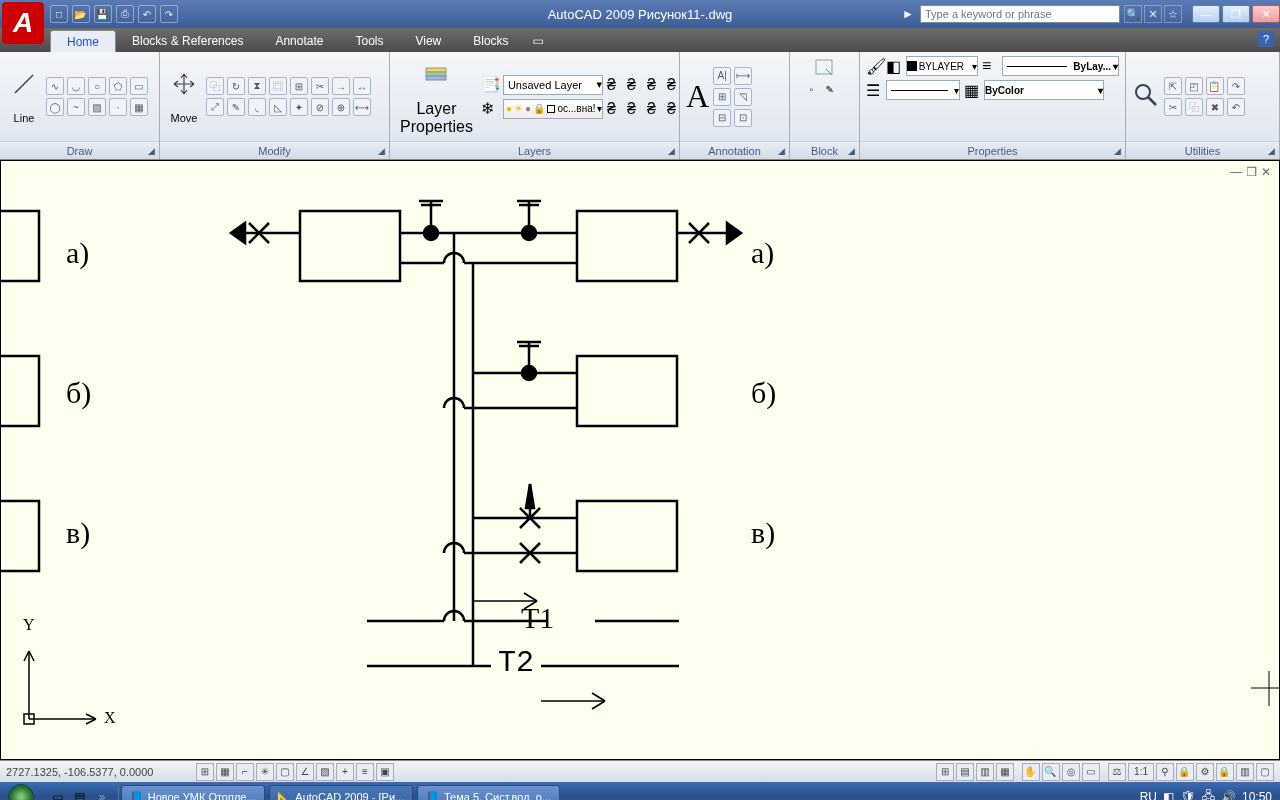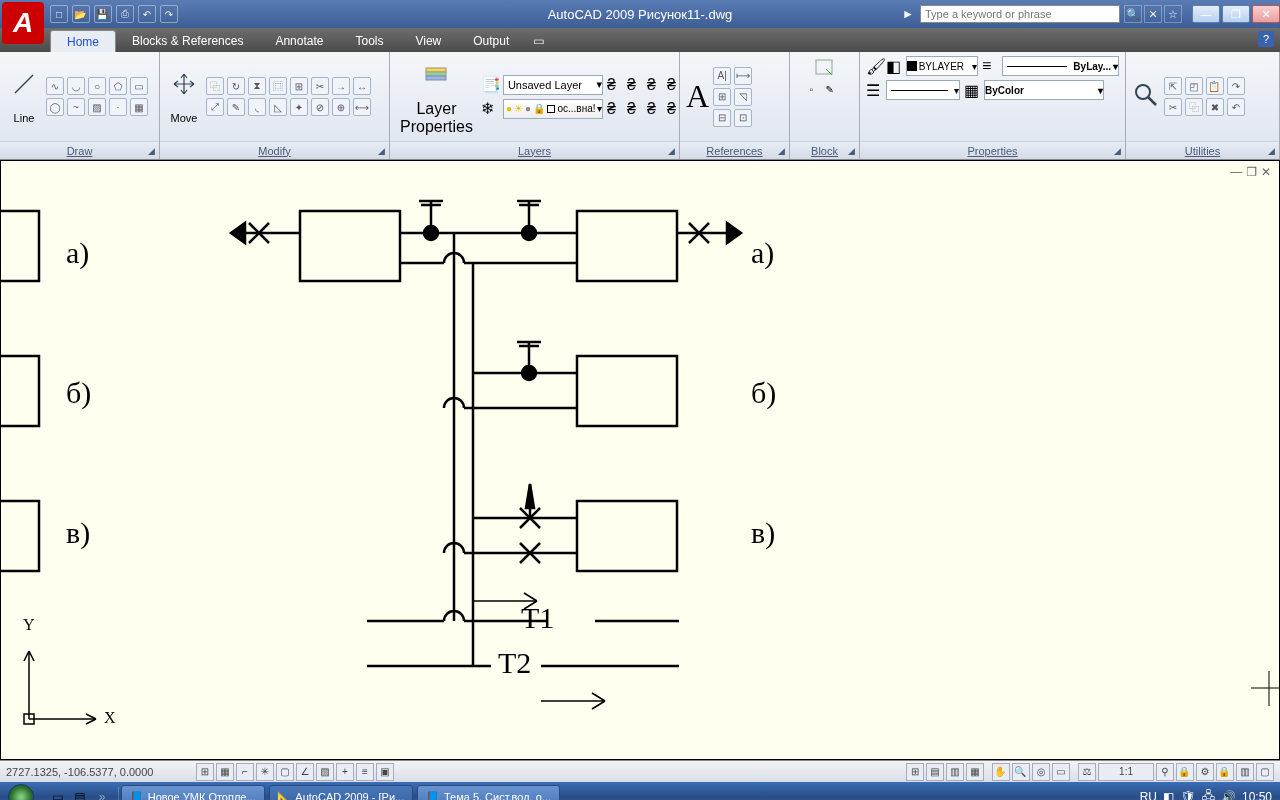--- a/index.html
+++ b/index.html
@@ -22,21 +22,21 @@
 
 .tabbar { height: 24px; background: linear-gradient(#6d6d6d,#4b4b4b); display: flex; padding-left: 50px; align-items:flex-end; position:relative;}
 .tab { padding: 4px 16px; color: #fff; font-size: 12px; cursor: pointer; height: 22px; display:flex;align-items:center;}
 .tab.active { background: #e8edf4; color: #1d4ed8; border: 1px solid #888; border-bottom: none; border-radius: 3px 3px 0 0; }
 .help-icon { position:absolute; right:6px; top:3px; width:16px;height:16px;background:#3a63ae;color:#fff;border-radius:2px;display:flex;align-items:center;justify-content:center;font-size:11px;}
 
 
 .ribbon { height: 108px; background: linear-gradient(#f4f6f9,#dde4ef); display: flex; border-bottom: 1px solid #888; }
 .panel { border-right: 1px solid #aab; display: flex; flex-direction: column; }
 .panel-body { flex: 1; display: flex; align-items: center; padding: 4px 6px; gap: 4px;}
-.panel-title { height: 18px; font-size: 11px; color: #4a5a7a; text-align: center; background: linear-gradient(#e8edf4,#d3dbe8); border-top: 1px solid #cbd5e6; display:flex;align-items:center;justify-content:center;position:relative;text-decoration:underline;}
+.panel-title { height: 18px; font-size: 11px; color: #4a5a7a; text-align: center; background: linear-gradient(#e8edf4,#d3dbe8); border-top: 1px solid #cbd5e6; display:flex;align-items:center;justify-content:center;position:relative;}
 .panel-title .arrow { position:absolute;right:4px;font-size:9px;}
 .big-btn { display:flex;flex-direction:column;align-items:center;font-size:11px;gap:14px;padding:2px 4px;}
 .big-btn .ico { width:28px;height:28px;display:flex;align-items:center;justify-content:center;}
 .ico-grid { display:grid; gap:3px;}
 .ico-grid span{width:18px;height:18px;border:1px solid #a4b4cc;border-radius:2px;background:#f0f3f8;display:flex;align-items:center;justify-content:center;font-size:10px;color:#556;}
 .layer-combo { width:100px;height:20px;border:1px solid #9ab;background:#fff;font-size:11px;padding-left:4px;display:flex;align-items:center;justify-content:space-between;}
 .layer-combo2 { width:100px;height:20px;border:1px solid #9ab;background:linear-gradient(#fff,#eee);font-size:10px;display:flex;align-items:center;padding-left:2px;gap:2px;}
 .A-letter{font-size:32px;font-family:'Times New Roman';}
 .prop-combo{width:74px;height:20px;border:1px solid #9ab;background:#fff;font-size:10px;display:flex;align-items:center;padding-left:0;gap:2px;}
 .wide-combo{width:120px;font-weight:bold;}
@@ -96,21 +96,21 @@
     </div>
   </div>
 </div>
 
 <div class="tabbar">
   <div class="tab active">Home</div>
   <div class="tab">Blocks &amp; References</div>
   <div class="tab">Annotate</div>
   <div class="tab">Tools</div>
   <div class="tab">View</div>
-  <div class="tab">Output</div>
+  <div class="tab">Blocks</div>
   <div class="tab" style="padding:4px 8px;">▭</div>
   <div class="help-icon">?</div>
 </div>
 
 <div class="ribbon">
 
   <div class="panel" style="width:160px;">
     <div class="panel-body">
       <div class="big-btn">
         <div class="ico">
@@ -228,21 +228,21 @@
       <div class="ico-grid" style="grid-template-columns:repeat(2,18px);">
         <span>A|</span>
         <span>⟼</span>
         <span>⊞</span>
         <span>◹</span>
         <span>⊟</span>
         <span>⊡</span>
       </div>
     </div>
     <div class="panel-title">
-        <span>References</span>
+        <span>Annotation</span>
         <span class="arrow">◢</span>
       </div>
   </div>
 
   <div class="panel" style="width:70px;">
     <div class="panel-body" style="flex-direction:column;gap:2px;">
       <div><svg width="26" height="22">
             <rect x="4" y="4" width="16" height="14" stroke="#8a8" fill="none"></rect>
             <path d="M14 13 L20 19" stroke="#5a5"></path>
           </svg></div>
@@ -324,21 +324,21 @@
     <span>✕</span>
   </div>
 
   <div class="draw-label" style="top:75px;left:65px;">а)</div>
   <div class="draw-label" style="top:75px;left:750px;">а)</div>
   <div class="draw-label" style="top:215px;left:65px;">б)</div>
   <div class="draw-label" style="top:215px;left:750px;">б)</div>
   <div class="draw-label" style="top:355px;left:65px;">в)</div>
   <div class="draw-label" style="top:355px;left:750px;">в)</div>
   <div class="draw-label" style="top:440px;left:520px;">Т1</div>
-  <div class="draw-label" style="top:485px;left:497px;">Т2</div>
+  <div class="draw-label" style="top:485px;left:497px;font-family:Liberation Mono, monospace;">Т2</div>
   <div class="draw-label" style="top:548px;left:103px;font-size:16px;">X</div>
   <div class="draw-label" style="top:455px;left:22px;font-size:16px;">Y</div>
 
   <svg class="canvas-svg" width="1280" height="600">
     <g stroke="#000" stroke-width="2.5" fill="none">
 
     <path d="M0 50 L38 50 L38 120 L0 120"></path>
 
     <rect x="299" y="50" width="100" height="70"></rect>
 
@@ -442,21 +442,21 @@
     <span>▤</span>
     <span>▥</span>
     <span>▦</span>
     <span style="width:4px;border:none;background:none;"></span>
     <span>✋</span>
     <span>🔍</span>
     <span>◎</span>
     <span>▭</span>
     <span style="width:4px;border:none;background:none;"></span>
     <span>⚖</span>
-    <span style="width:auto;padding:0 20px;font-size:10px;">1:1</span>
+    <span style="width:auto;padding:0 5px;font-size:10px;">1:1</span>
     <span>⚲</span>
     <span>🔒</span>
     <span>⚙</span>
     <span>🔒</span>
     <span>▥</span>
     <span>▢</span>
   </div>
 </div>
 
 <div class="taskbar">

